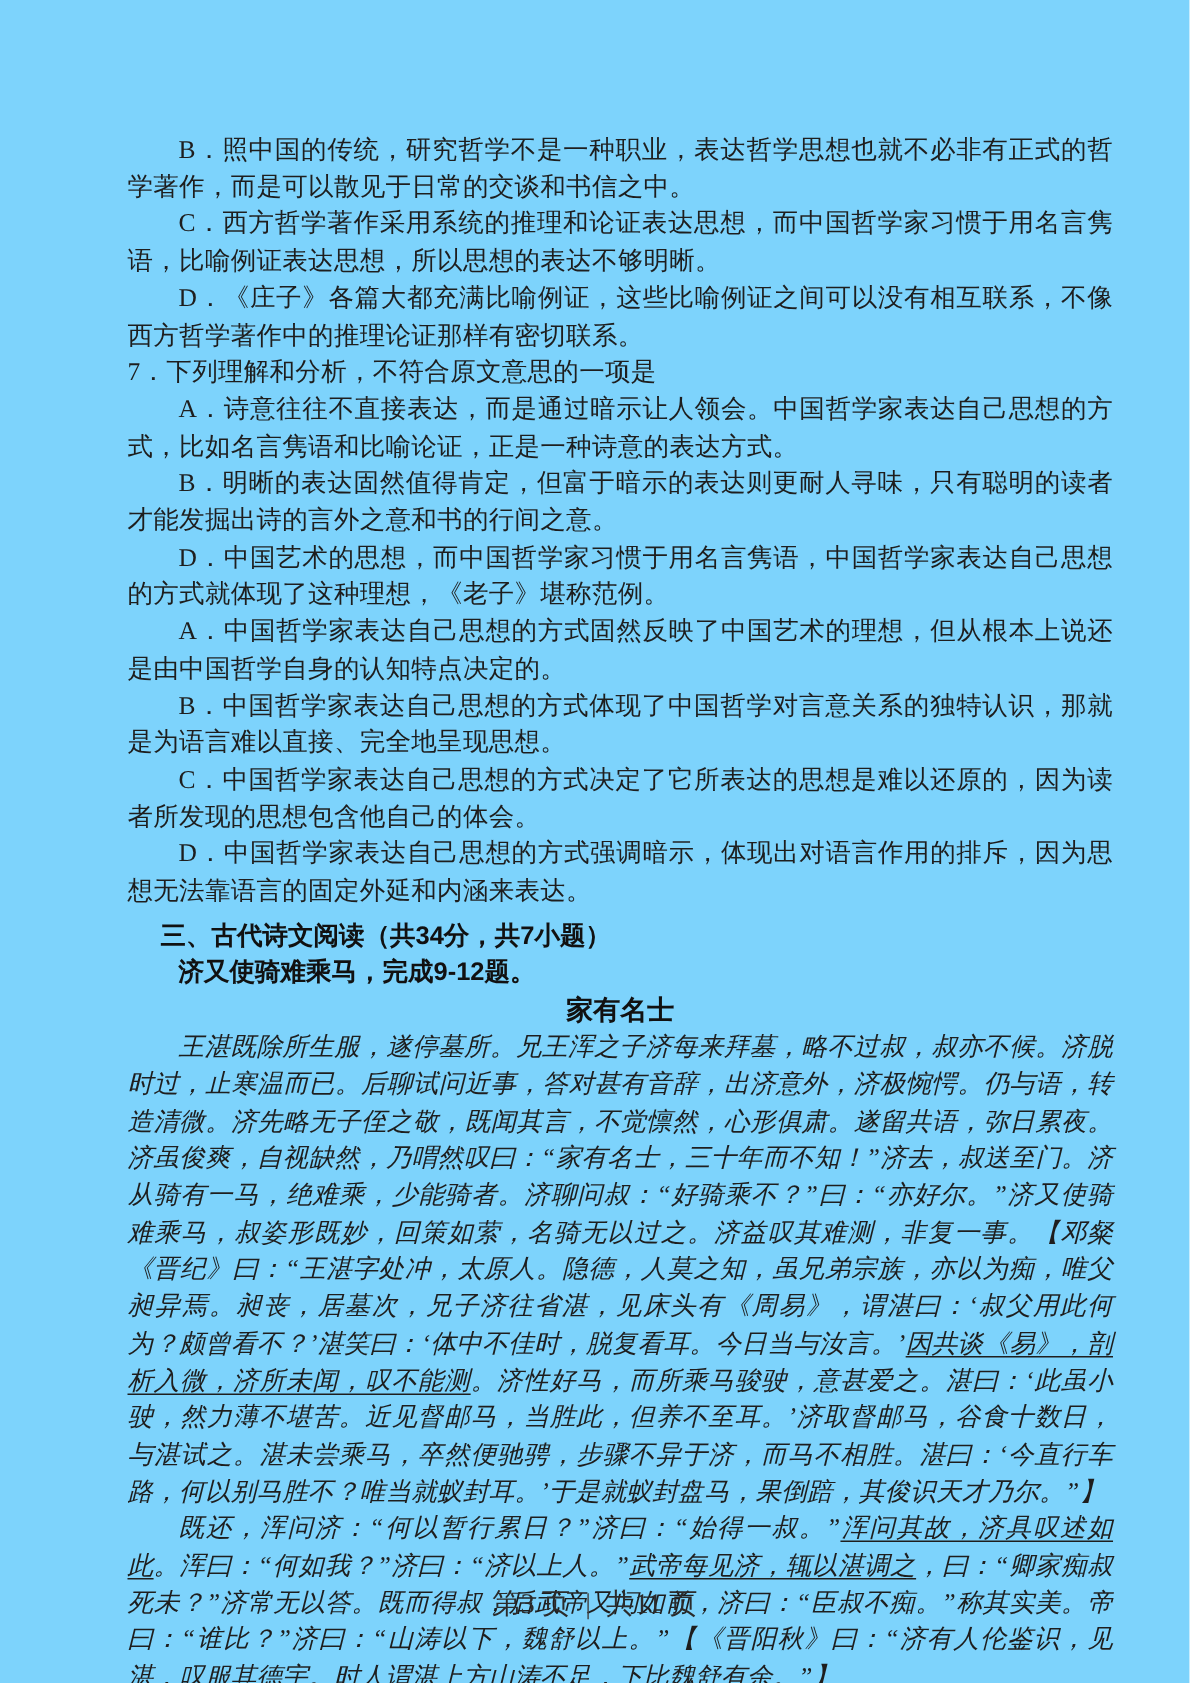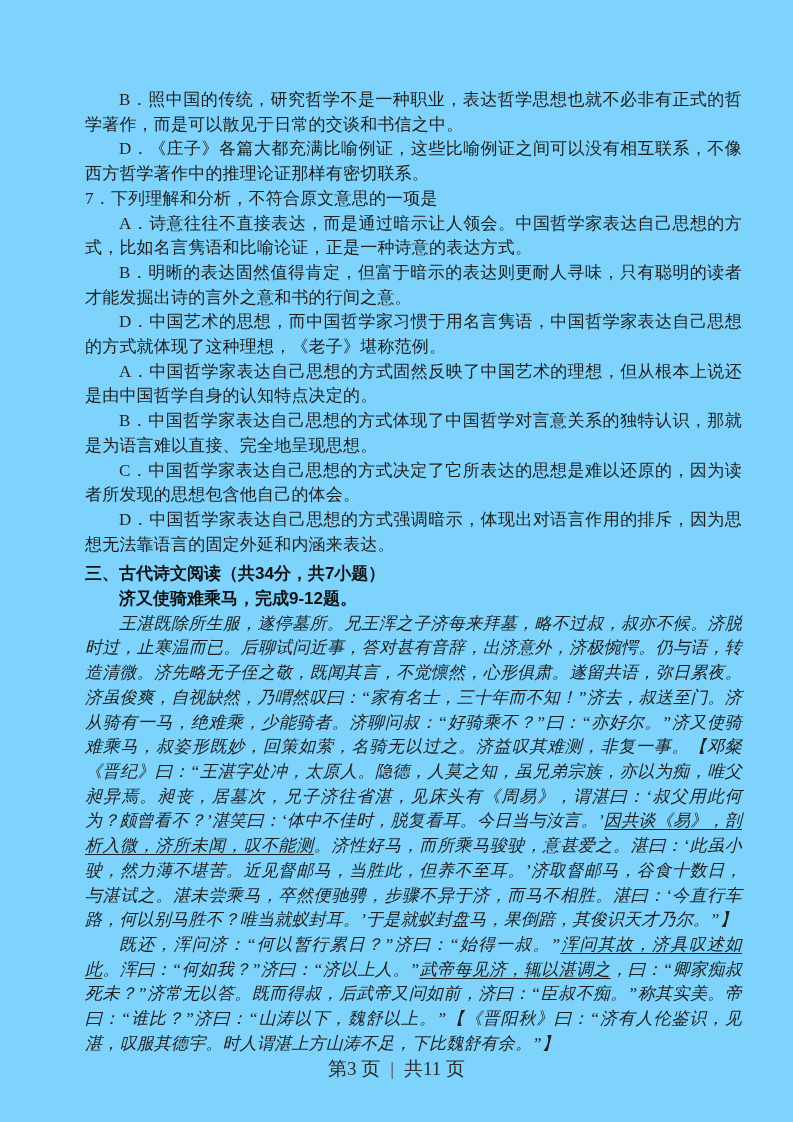--- a/index.html
+++ b/index.html
@@ -24,20 +24,21 @@
     letter-spacing:0.2px;
   }
   .indent { text-indent:2em; }
   .sec-heading {
     font-family:"Liberation Sans","DejaVu Sans",sans-serif;
     font-weight:bold;
     font-size:17px;
     line-height:24.7px;
     margin-top:5px;
     color:#111;
+    margin-left:22px;
   }
   .sec-instruction {
     font-family:"Liberation Sans","DejaVu Sans",sans-serif;
     font-weight:bold;
     font-size:17px;
     line-height:24.7px;
     text-indent:2em;
     color:#111;
   }
   .passage-title {
@@ -65,34 +66,36 @@
   }
   .footer .sep { margin:0 10px; color:#444; }
 </style>
 </head>
 <body>
 
 <div class="page">
   <div class="content">
 
     <p class="para indent">B．照中国的传统，研究哲学不是一种职业，表达哲学思想也就不必非有正式的哲学著作，而是可以散见于日常的交谈和书信之中。</p>
+    <p class="para indent">C．西方哲学著作采用系统的推理和论证表达思想，而中国哲学家习惯于用名言隽语，比喻例证表达思想，所以思想的表达不够明晰。</p>
     <p class="para indent">D．《庄子》各篇大都充满比喻例证，这些比喻例证之间可以没有相互联系，不像西方哲学著作中的推理论证那样有密切联系。</p>
 
     <p class="para">7．下列理解和分析，不符合原文意思的一项是</p>
     <p class="para indent">A．诗意往往不直接表达，而是通过暗示让人领会。中国哲学家表达自己思想的方式，比如名言隽语和比喻论证，正是一种诗意的表达方式。</p>
     <p class="para indent">B．明晰的表达固然值得肯定，但富于暗示的表达则更耐人寻味，只有聪明的读者才能发掘出诗的言外之意和书的行间之意。</p>
     <p class="para indent">D．中国艺术的思想，而中国哲学家习惯于用名言隽语，中国哲学家表达自己思想的方式就体现了这种理想，《老子》堪称范例。</p>
 
     <p class="para indent">A．中国哲学家表达自己思想的方式固然反映了中国艺术的理想，但从根本上说还是由中国哲学自身的认知特点决定的。</p>
     <p class="para indent">B．中国哲学家表达自己思想的方式体现了中国哲学对言意关系的独特认识，那就是为语言难以直接、完全地呈现思想。</p>
     <p class="para indent">C．中国哲学家表达自己思想的方式决定了它所表达的思想是难以还原的，因为读者所发现的思想包含他自己的体会。</p>
     <p class="para indent">D．中国哲学家表达自己思想的方式强调暗示，体现出对语言作用的排斥，因为思想无法靠语言的固定外延和内涵来表达。</p>
 
     <p class="sec-heading">三、古代诗文阅读（共34分，共7小题）</p>
     <p class="sec-instruction">济又使骑难乘马，完成9-12题。</p>
+    <p class="passage-title">家有名士</p>
 
     <p class="para indent passage"><span>王湛既除所生服，遂停墓所。兄王浑之子济每来拜墓，略不过叔，叔亦不候。济脱时过，止寒温而已。后聊试问近事，答对甚有音辞，出济意外，济极惋愕。仍与语，转造清微。济先略无子侄之敬，既闻其言，不觉懔然，心形俱肃。遂留共语，弥日累夜。济虽俊爽，自视缺然，乃喟然叹曰：“家有名士，三十年而不知！”济去，叔送至门。济从骑有一马，绝难乘，少能骑者。济聊问叔：“好骑乘不？”曰：“亦好尔。”济又使骑难乘马，叔姿形既妙，回策如萦，名骑无以过之。济益叹其难测，非复一事。【邓粲《晋纪》曰：“王湛字处冲，太原人。隐德，人莫之知，虽兄弟宗族，亦以为痴，唯父昶异焉。昶丧，居墓次，兄子济往省湛，见床头有《周易》，谓湛曰：‘叔父用此何为？颇曾看不？’湛笑曰：‘体中不佳时，脱复看耳。今日当与汝言。’</span><span class="ul">因共谈《易》，剖析入微，济所未闻，叹不能测</span><span>。济性好马，而所乘马骏驶，意甚爱之。湛曰：‘此虽小驶，然力薄不堪苦。近见督邮马，当胜此，但养不至耳。’济取督邮马，谷食十数日，与湛试之。湛未尝乘马，卒然便驰骋，步骤不异于济，而马不相胜。湛曰：‘今直行车路，何以别马胜不？唯当就蚁封耳。’于是就蚁封盘马，果倒踣，其俊识天才乃尔。”】</span></p>
 
     <p class="para indent passage"><span>既还，浑问济：“何以暂行累日？”济曰：“始得一叔。”</span><span class="ul">浑问其故，济具叹述如此</span><span>。浑曰：“何如我？”济曰：“济以上人。”</span><span class="ul">武帝每见济，辄以湛调之</span><span>，曰：“卿家痴叔死未？”济常无以答。既而得叔，后武帝又问如前，济曰：“臣叔不痴。”称其实美。帝曰：“谁比？”济曰：“山涛以下，魏舒以上。”【《晋阳秋》曰：“济有人伦鉴识，见湛，叹服其德宇。时人谓湛上方山涛不足，下比魏舒有余。”】</span></p>
 
   </div>
 
   <div class="footer">
     <span>第3 页</span><span class="sep">|</span><span>共11 页</span>
   </div>

